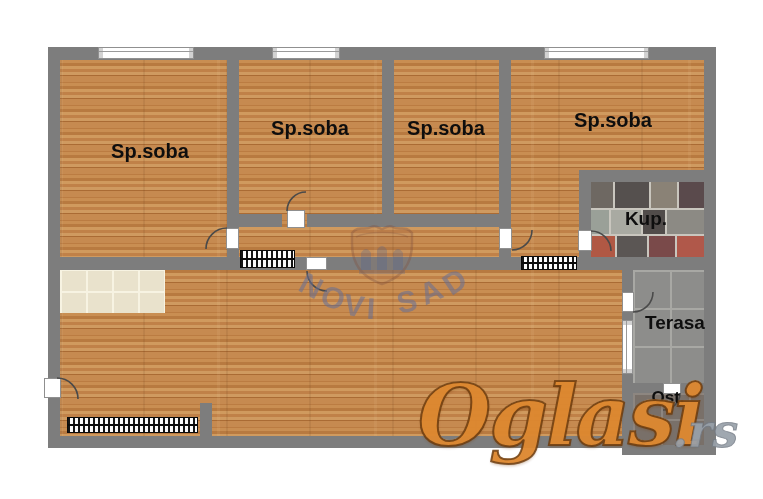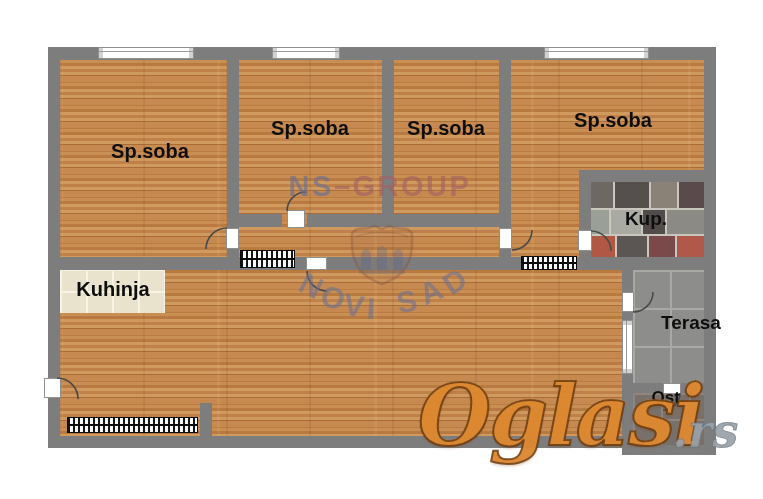--- a/index.html
+++ b/index.html
@@ -143,26 +143,24 @@
       <path d="M 591 231 A 20 20 0 0 1 611 251"></path>
       <path d="M 633 312 A 20 20 0 0 0 653 292"></path>
       <path d="M 680 393 A 17 17 0 0 1 663 410"></path>
     </g>
   </svg>
 
   <div class="room-label" style="left:150px;top:151px;font-size:20px;">Sp.soba</div>
   <div class="room-label" style="left:310px;top:128px;font-size:20px;">Sp.soba</div>
   <div class="room-label" style="left:446px;top:128px;font-size:20px;">Sp.soba</div>
   <div class="room-label" style="left:613px;top:120px;font-size:20px;">Sp.soba</div>
-  <div class="room-label" style="left:113px;top:289px;font-size:20px;">Kuhinja</div>
   <div class="room-label" style="left:646px;top:219px;font-size:19px;">Kup.</div>
-  <div class="room-label" style="left:691px;top:323px;font-size:19px;">Terasa</div>
+  <div class="room-label" style="left:675px;top:323px;font-size:19px;">Terasa</div>
   <div class="room-label" style="left:668px;top:398px;font-size:17px;">Ost.</div>
 
-  <div class="wm-line" id="agency-line1" style="left:380px;top:170px;font-size:29px;letter-spacing:2.5px;"><span style="color: rgba(100, 110, 150, 0.62);">NS</span><span style="color: rgba(158, 95, 100, 0.6);">–GROUP</span></div>
   <svg class="shield" width="70" height="66" viewBox="0 0 70 66" style="left:347px;top:222px;">
     <path d="M5 11 C11 3 18 9 24 5 C29 2 33 7 35 7 C37 7 41 2 46 5 C52 9 59 3 65 11 L65 22 C65 43 53 56 35 62 C17 56 5 43 5 22 Z" fill="rgba(150,98,78,0.20)" stroke="rgba(128,82,64,0.6)" stroke-width="2.5"></path>
     <path d="M9 15 C20 9 50 9 61 15" fill="none" stroke="rgba(128,82,64,0.45)" stroke-width="1.5"></path>
     <path d="M14 48 L14 31 Q19 23 24 31 L24 48 Z" fill="rgba(82,98,140,0.5)"></path>
     <path d="M30 48 L30 28 Q35 20 40 28 L40 48 Z" fill="rgba(82,98,140,0.5)"></path>
     <path d="M46 48 L46 31 Q51 23 56 31 L56 48 Z" fill="rgba(82,98,140,0.5)"></path>
     <rect x="12" y="48" width="46" height="4" fill="rgba(82,98,140,0.45)"></rect>
   </svg>
   <div id="arc-text">
       <span class="arc-letter" style="left: 311px; top: 286px; transform: translate(-50%, -50%) rotate(28deg);">N</span>

